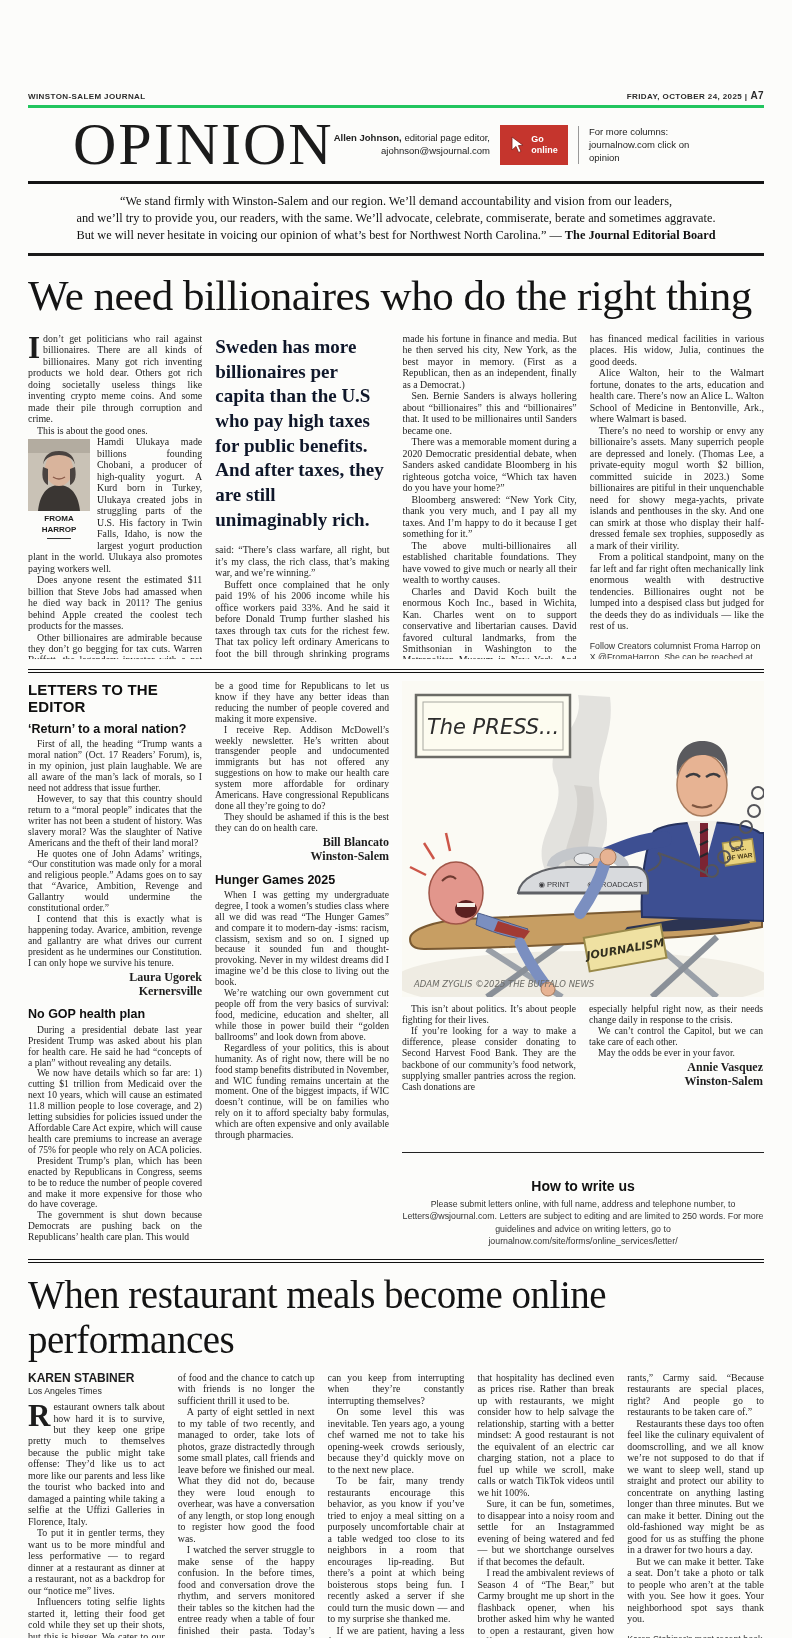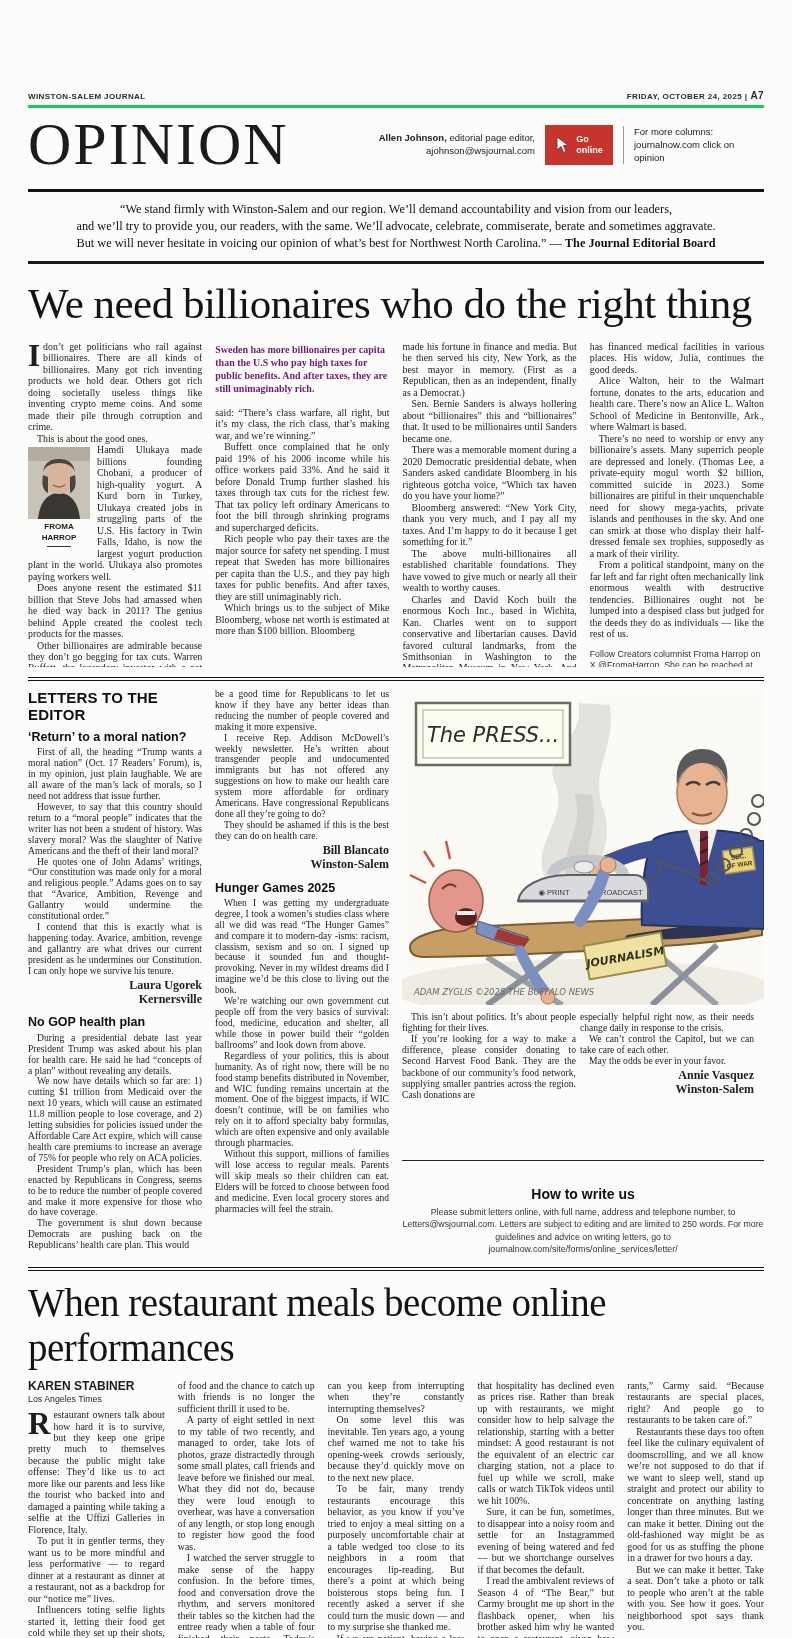--- a/index.html
+++ b/index.html
@@ -3,57 +3,57 @@
 <meta charset="utf-8">
 <style>
   *{margin:0;padding:0;box-sizing:border-box}
   html,body{background:#e9e7e2}
   body{width:792px;height:1638px;margin:0 auto;background:#fcfcfa;font-family:"Liberation Serif",serif;color:#1d1d1d;overflow:hidden}
   .page{padding:90px 28px 0}
   
   .topbar{display:flex;justify-content:space-between;align-items:flex-end;font-family:"Liberation Sans",sans-serif;font-size:8px;font-weight:700;letter-spacing:.4px;color:#2b2b2b;border-bottom:3px solid #22c55e;padding-bottom:4px}
   .topbar .pg{font-size:10px;margin-left:3px}
   
-  .masthead{display:flex;justify-content:space-between;align-items:center;padding:8px 0 16px;border-bottom:3px solid #141414}
+  .masthead{display:flex;justify-content:center;align-items:center;padding:8px 0 8px;border-bottom:3px solid #141414}
   .opinion-title{font-family:"Liberation Serif",serif;font-size:60px;line-height:.95;letter-spacing:2px;color:#1b1b1b}
   .mast-right{display:flex;align-items:center;gap:10px;font-family:"Liberation Sans",sans-serif}
   .editor-info{text-align:right;font-size:9.5px;line-height:1.35;color:#222}
   .go-badge{width:68px;height:40px;background:#c5352d;color:#fff;display:flex;align-items:center;justify-content:center;gap:5px}
   .go-text{font-size:9px;font-weight:700;line-height:1.15}
   .vline{width:1px;height:38px;background:#999}
   .more-cols{font-size:9.5px;line-height:1.4;color:#222;max-width:130px}
   
   .quote{text-align:center;font-size:12.3px;line-height:1.38;padding:9px 6px 9px;color:#111}
   .black-bar{height:3px;background:#1a1a1a}
   
   h1.main-headline{font-family:"Liberation Serif",serif;font-weight:500;font-size:43px;letter-spacing:-.5px;margin:15px 0 13px;color:#141414}
   .cols{display:flex;gap:13px}
   .col{flex:1;font-size:9.9px;line-height:1.16;text-align:justify;color:#1d1d1d;overflow:hidden}
   .main-cols{height:326px}
   .col p{margin:0;text-indent:9px}
   .col p.first,.col p.cont{text-indent:0}
   .dropcap{float:left;font-size:31px;line-height:25px;font-weight:700;padding:2px 3px 0 0;font-family:"Liberation Serif",serif}
-  .pullquote{font-family:"Liberation Serif",serif;font-weight:700;font-size:10px;line-height:1.3;text-align:left;margin:2px 0 12px;color:#701a75}
+  .pullquote{font-family:"Liberation Serif",serif;font-weight:700;font-size:19px;line-height:1.3;text-align:left;margin:2px 0 12px;color:#0f172a}
   .columnist{float:left;width:62px;margin:3px 7px 1px 0;text-align:center}
   .portrait{width:62px;height:72px;display:block}
   .columnist-name{font-family:"Liberation Sans",sans-serif;font-weight:700;font-size:8px;line-height:1.3;margin-top:3px}
   .columnist-rule{width:24px;border-top:1.5px solid #333;margin:3px auto 0}
   .follow-note{font-family:"Liberation Sans",sans-serif;font-size:8.8px;line-height:1.32;margin-top:9px;text-align:left;color:#333}
   
   .dbl-rule{border-top:1.5px solid #111;border-bottom:1.5px solid #111;height:4px;margin:10px 0 8px}
   
   .letters-row{display:flex;gap:13px}
   .lcol{width:174px;flex:none;height:568px;overflow:hidden;font-size:9.6px;line-height:1.14}
   .letters-title{font-family:"Liberation Sans",sans-serif;font-weight:900;font-size:15px;letter-spacing:.2px;margin:0 0 7px;color:#0f0f0f;text-align:left}
   .letter-title{font-family:"Liberation Sans",sans-serif;font-weight:700;font-size:12.5px;margin:9px 0 3px;color:#0f0f0f;text-align:left;text-indent:0}
   .letter-title.firstt{margin-top:0}
   .sig{text-align:right;font-weight:700;font-size:12px;line-height:1.2;margin-top:1px}
   .letters-right{width:362px;flex:none}
   .cartoon{width:362px;height:316px;display:block}
-  .below-cartoon{display:flex;gap:4px;margin-top:6px;height:142px;overflow:hidden}
+  .below-cartoon{display:flex;gap:13px;margin-top:6px;height:142px;overflow:hidden}
   .bcol{width:174px;flex:none;font-size:9.6px;line-height:1.16;text-align:justify}
   .bcol p{margin:0;text-indent:9px}
   .bcol p.cont{text-indent:0}
   .htw{border-top:1px solid #222;margin-top:7px;padding-top:25px;font-family:"Liberation Sans",sans-serif;text-align:center}
   .htw-title{font-weight:800;font-size:14px;margin-bottom:4px;color:#111}
   .htw-body{font-size:8.8px;line-height:1.42;color:#333}
   
   h2.bottom-headline{font-family:"Liberation Serif",serif;font-size:39px;font-weight:500;margin:9px 0 10px;letter-spacing:-.5px;color:#141414}
   .bottom-cols{height:352px}
   .byline-name{font-family:"Liberation Sans",sans-serif;font-weight:800;font-size:12px;text-align:left}
@@ -178,21 +178,20 @@
       <p>I receive Rep. Addison McDowell’s weekly newsletter. He’s written about transgender people and undocumented immigrants but has not offered any suggestions on how to make our health care system more affordable for ordinary Americans. Have congressional Republicans done all they’re going to do?</p>
       <p>They should be ashamed if this is the best they can do on health care.</p>
       <div class="sig">
         <div>Bill Blancato</div>
         <div>Winston-Salem</div>
       </div>
       <div class="letter-title">Hunger Games 2025</div>
       <p>When I was getting my undergraduate degree, I took a women’s studies class where all we did was read “The Hunger Games” and compare it to modern-day -isms: racism, classism, sexism and so on. I signed up because it sounded fun and thought-provoking. Never in my wildest dreams did I imagine we’d be this close to living out the book.</p>
       <p>We’re watching our own government cut people off from the very basics of survival: food, medicine, education and shelter, all while those in power build their “golden ballrooms” and look down from above.</p>
       <p>Regardless of your politics, this is about humanity. As of right now, there will be no food stamp benefits distributed in November, and WIC funding remains uncertain at the moment. One of the biggest impacts, if WIC doesn’t continue, will be on families who rely on it to afford specialty baby formulas, which are often expensive and only available through pharmacies.</p>
-      <p>Without this support, millions of families will lose access to regular meals. Parents will skip meals so their children can eat. Elders will be forced to choose between food and medicine. Even local grocery stores and pharmacies will feel the strain.</p>
     </div>
     <div class="letters-right">
 
       <svg class="cartoon" viewBox="0 0 362 316">
         <rect width="362" height="316" fill="#fbfaf4"></rect>
         <ellipse cx="180" cy="300" rx="190" ry="30" fill="#efece3"></ellipse>
 
         <path d="M150,200 C118,160 172,132 152,92 C142,62 184,50 176,14 L208,16 C214,62 186,82 202,122 C214,162 186,176 198,200 Z" fill="#e0dfdb" opacity="0.9"></path>
         <path d="M168,198 C150,168 186,140 172,104 L190,106 C198,146 176,166 190,198 Z" fill="#cfcec9" opacity="0.8"></path>
 

